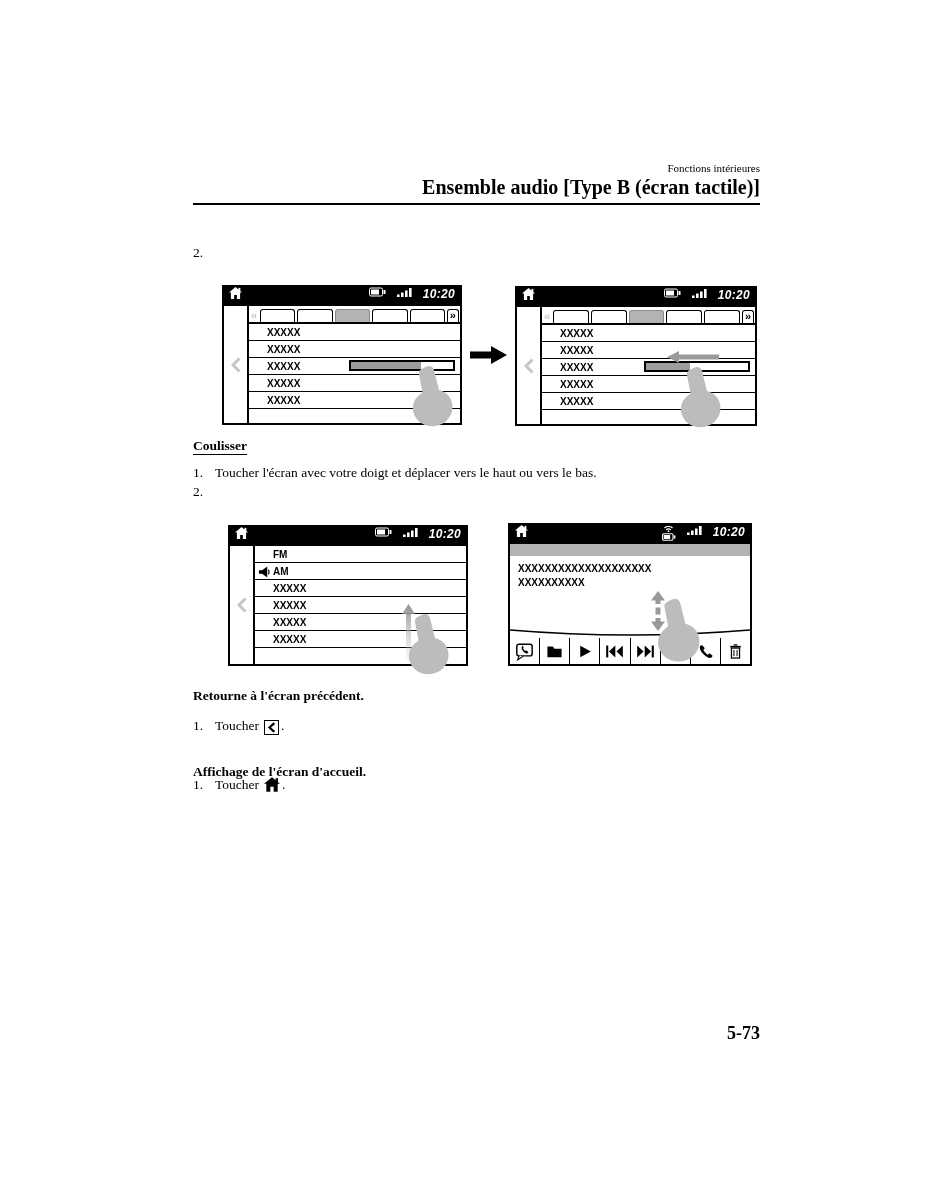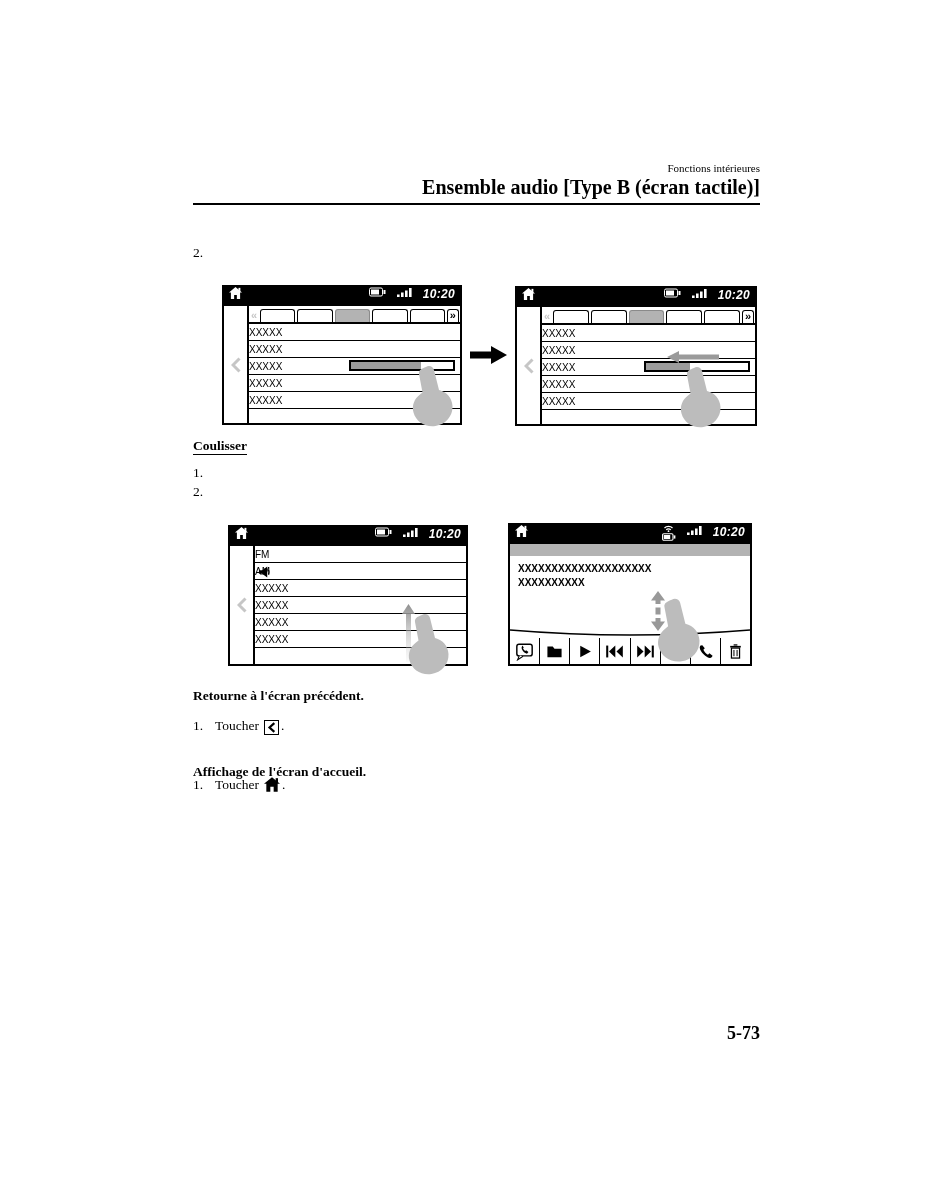--- a/index.html
+++ b/index.html
@@ -37,21 +37,21 @@
   .tabrow { height:18px; display:flex; align-items:flex-end; gap:2px; border-bottom:2px solid #000; padding:0 1px; }
   .tab { flex:1; height:13px; border:1.5px solid #000; border-bottom:none; border-radius:3px 3px 0 0; background:#fff; }
   .tab.sel { background:#b3b3b3; border-color:#8a8a8a; }
   .tab-chevron { font-family:"Liberation Sans", sans-serif; font-weight:bold; font-size:11px; line-height:14px; flex:none; }
   .tab-prev { color:#c6c6c6; padding:0 1px; }
   .tab-next { color:#000; border:1.5px solid #000; border-bottom:none; border-radius:3px 3px 0 0;
               background:#fff; height:13px; padding:0 2px; line-height:11px; }
 
   .rows { flex:1; display:flex; flex-direction:column; }
   .srow { height:17px; flex:none; border-bottom:1.5px solid #000; display:flex; align-items:center;
-          font-family:"Liberation Sans", sans-serif; font-weight:normal; font-size:10px; position:relative; }
+          padding-left:18px; font-family:"Liberation Sans", sans-serif; font-weight:bold; font-size:10px; position:relative; }
   .row-icon { position:absolute; left:3px; top:3px; }
 
   .slider { position:absolute; right:5px; top:2px; height:11px; width:106px; border:2px solid #000; background:#fff; }
   .slider-fill { height:100%; background:#9c9c9c; }
 
   .finger { position:absolute; z-index:6; }
   .overlay { position:absolute; z-index:4; }
 
   
   .msg-band { height:12px; background:#b3b3b3; }
@@ -206,20 +206,21 @@
     <svg class="finger" style="left:160px;top:78px" width="44" height="64" viewBox="0 0 44 64">
       <path d="M17 2 C20 0 24 1.5 25 5 L30 25 C38 27 43 33 43.5 41 C44 51 36.5 59.5 26.5 61 C16 62.5 7 56.5 4.5 47.5 C2.5 40.5 5.5 33.5 11 29.5 L13.5 27.5 L10 9 C9.3 5 13 3.5 17 2 Z" fill="#bcbcbc"></path>
     </svg>
   </div>
 
   <div class="bold-head" style="top:438px">
     <span class="underlined">Coulisser</span>
   </div>
   <div class="step" style="top:465px">
     <span class="num">1.</span>
+    <span>Toucher l'écran avec votre doigt et déplacer vers le haut ou vers le bas.</span>
   </div>
   <div class="step" style="top:484px">
     <span class="num">2.</span>
   </div>
 
   <div class="screen" style="left:228px;top:525px;width:240px;height:141px;">
     <div class="statusbar">
       <svg width="13" height="12" viewBox="0 0 24 22">
           <path d="M12 0 L24 10 H20.5 V22 H14.5 V14.5 H9.5 V22 H3.5 V10 H0 Z" fill="#fff"></path>
           <rect x="17.5" y="1.5" width="3.5" height="6" fill="#fff"></rect>

